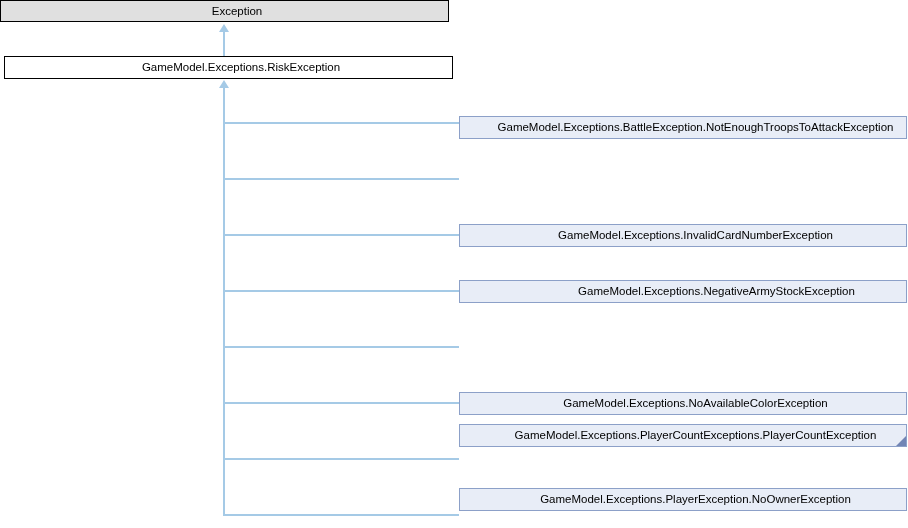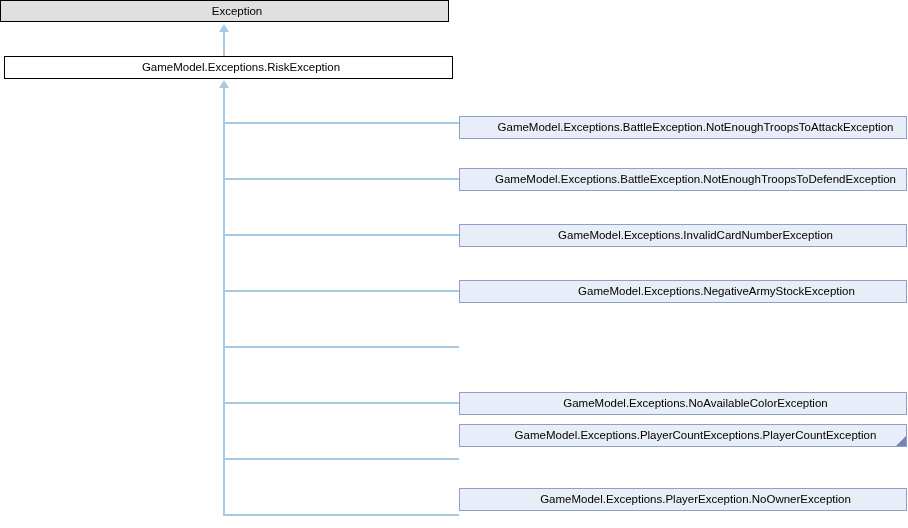--- a/index.html
+++ b/index.html
@@ -119,23 +119,20 @@
   <div class="branch b3"></div>
   <div class="branch b4"></div>
   <div class="branch b5"></div>
   <div class="branch b6"></div>
   <div class="branch b7"></div>
 
   <div class="box child c0">
     <span class="label">GameModel.Exceptions.BattleException.NotEnoughTroopsToAttackException</span>
   </div>
 
-  <div class="box child c1">
-    <span class="label">GameModel.Exceptions.BattleException.NotEnoughTroopsToDefendException</span>
-  </div>
 
   <div class="box child c2">
     <span class="label">GameModel.Exceptions.InvalidCardNumberException</span>
   </div>
 
   <div class="box child c3">
     <span class="label">GameModel.Exceptions.NegativeArmyStockException</span>
   </div>
 
 

